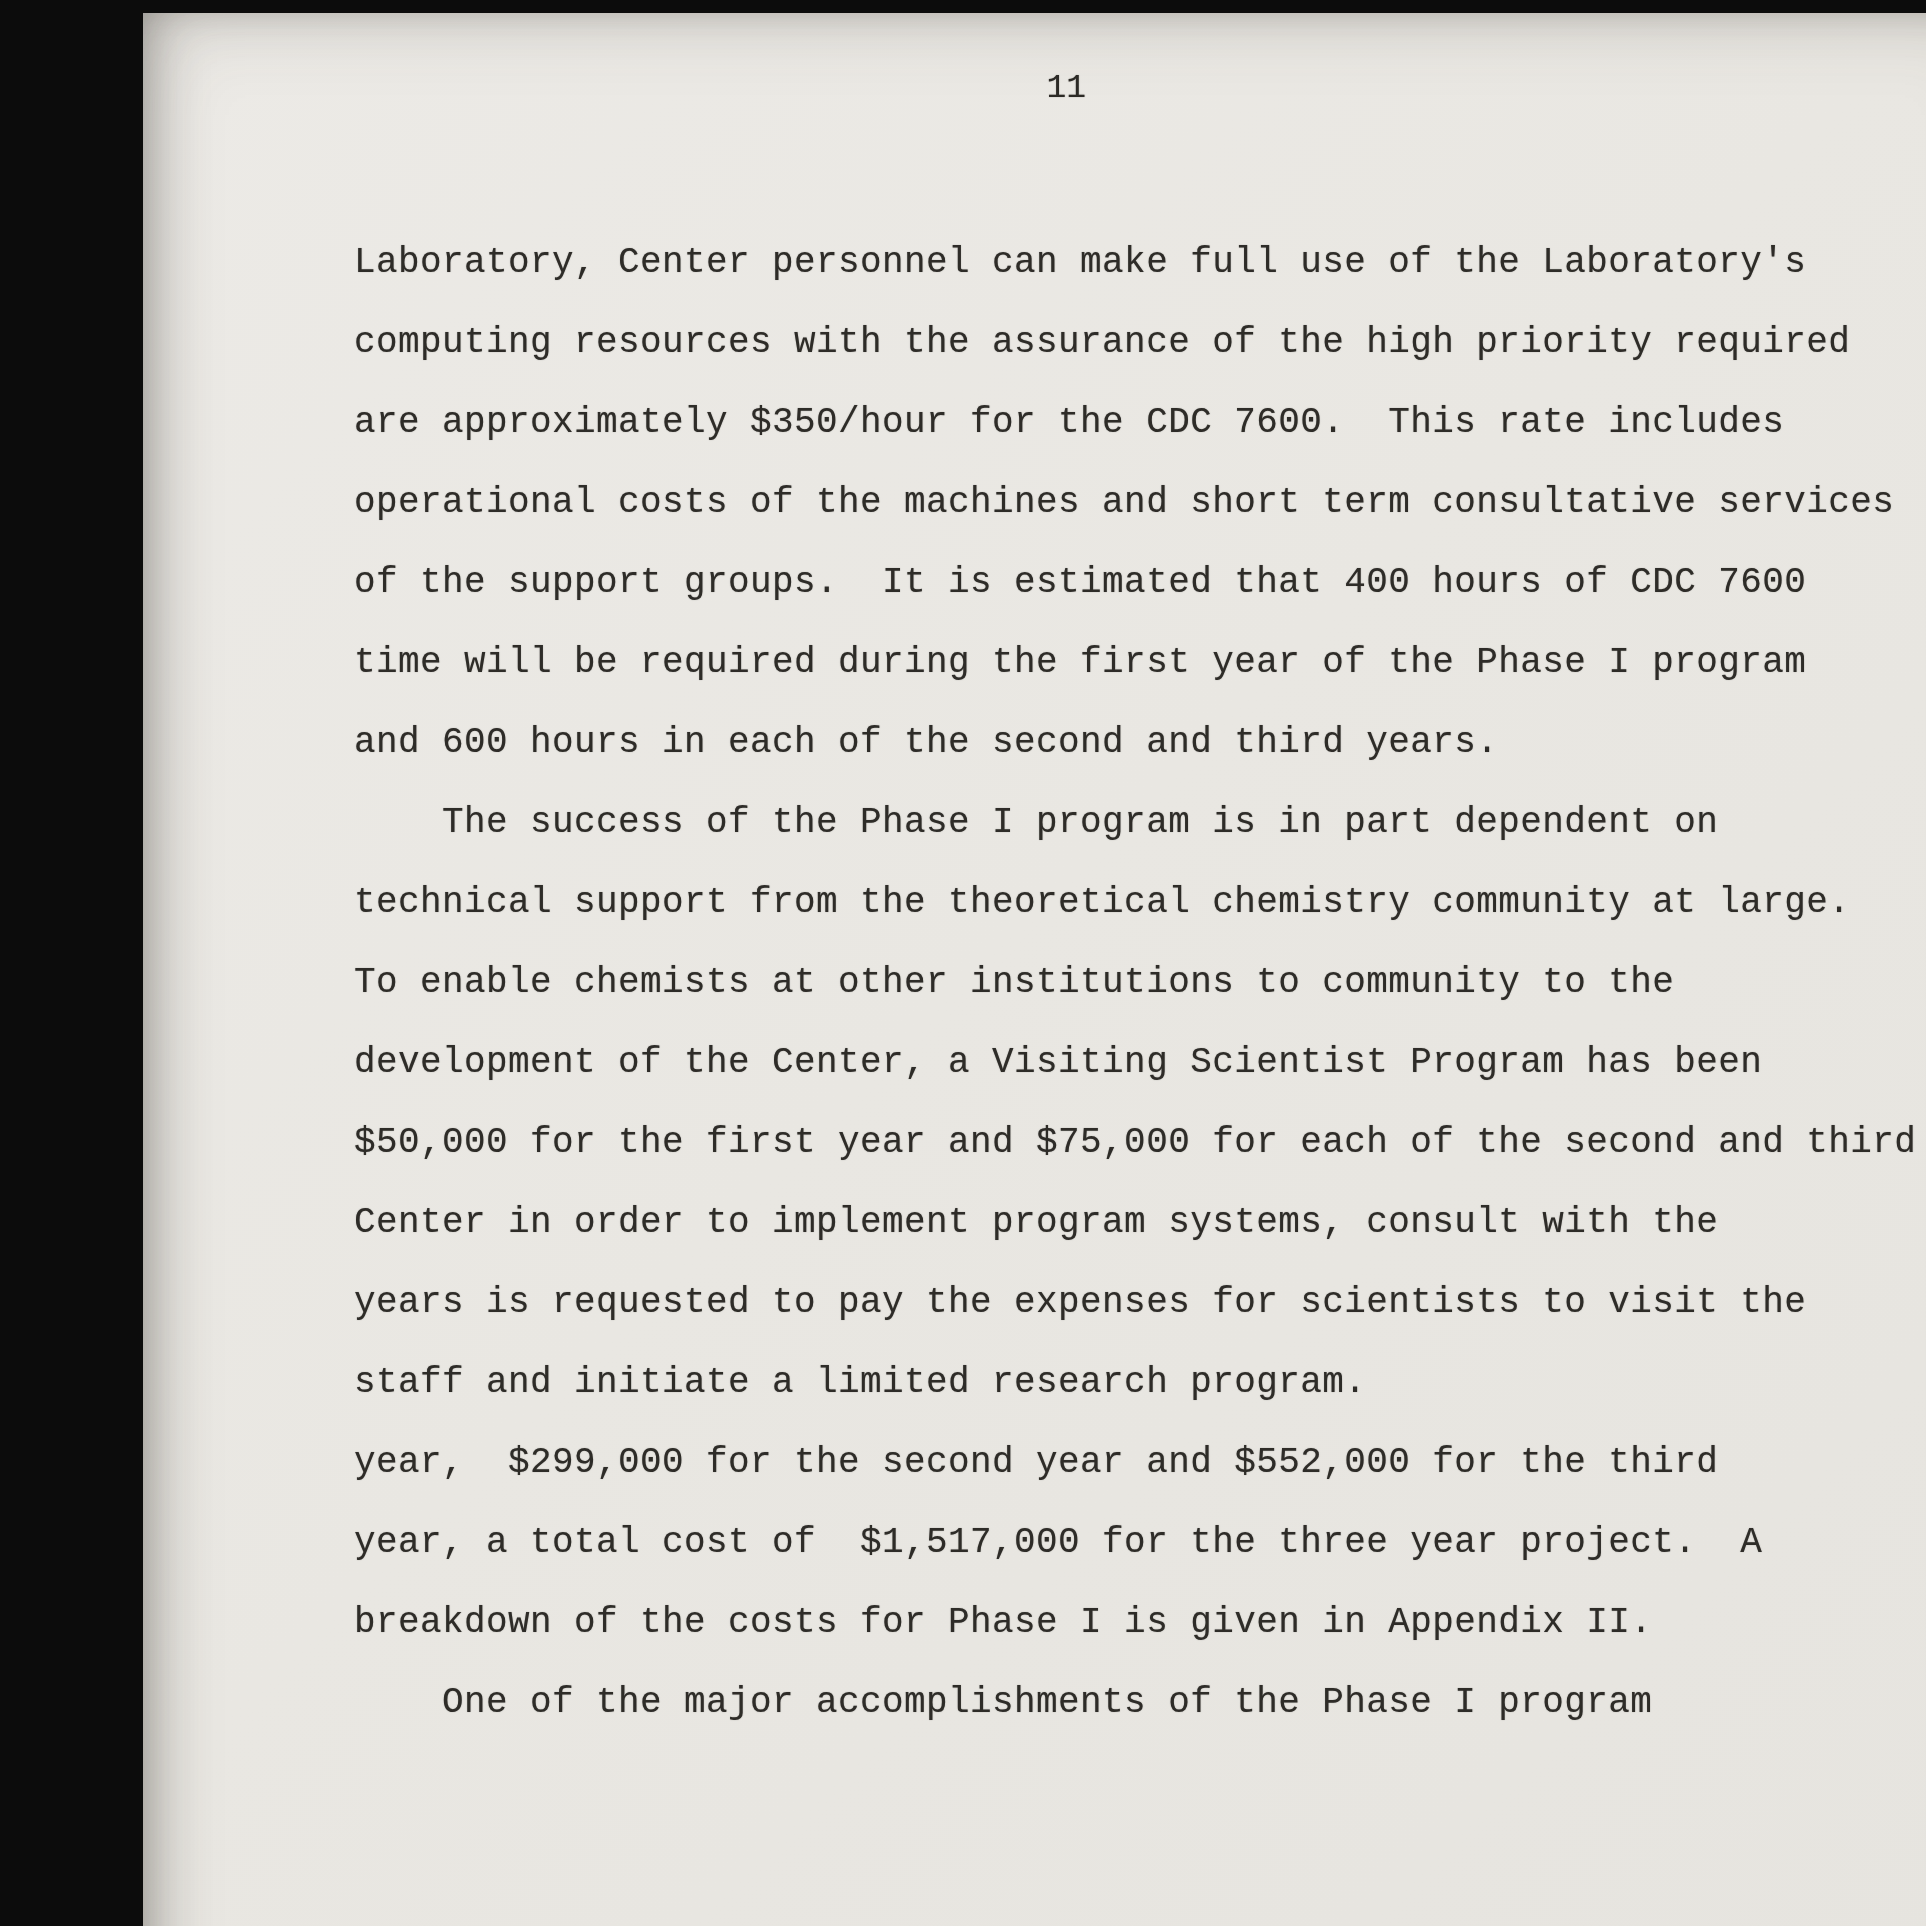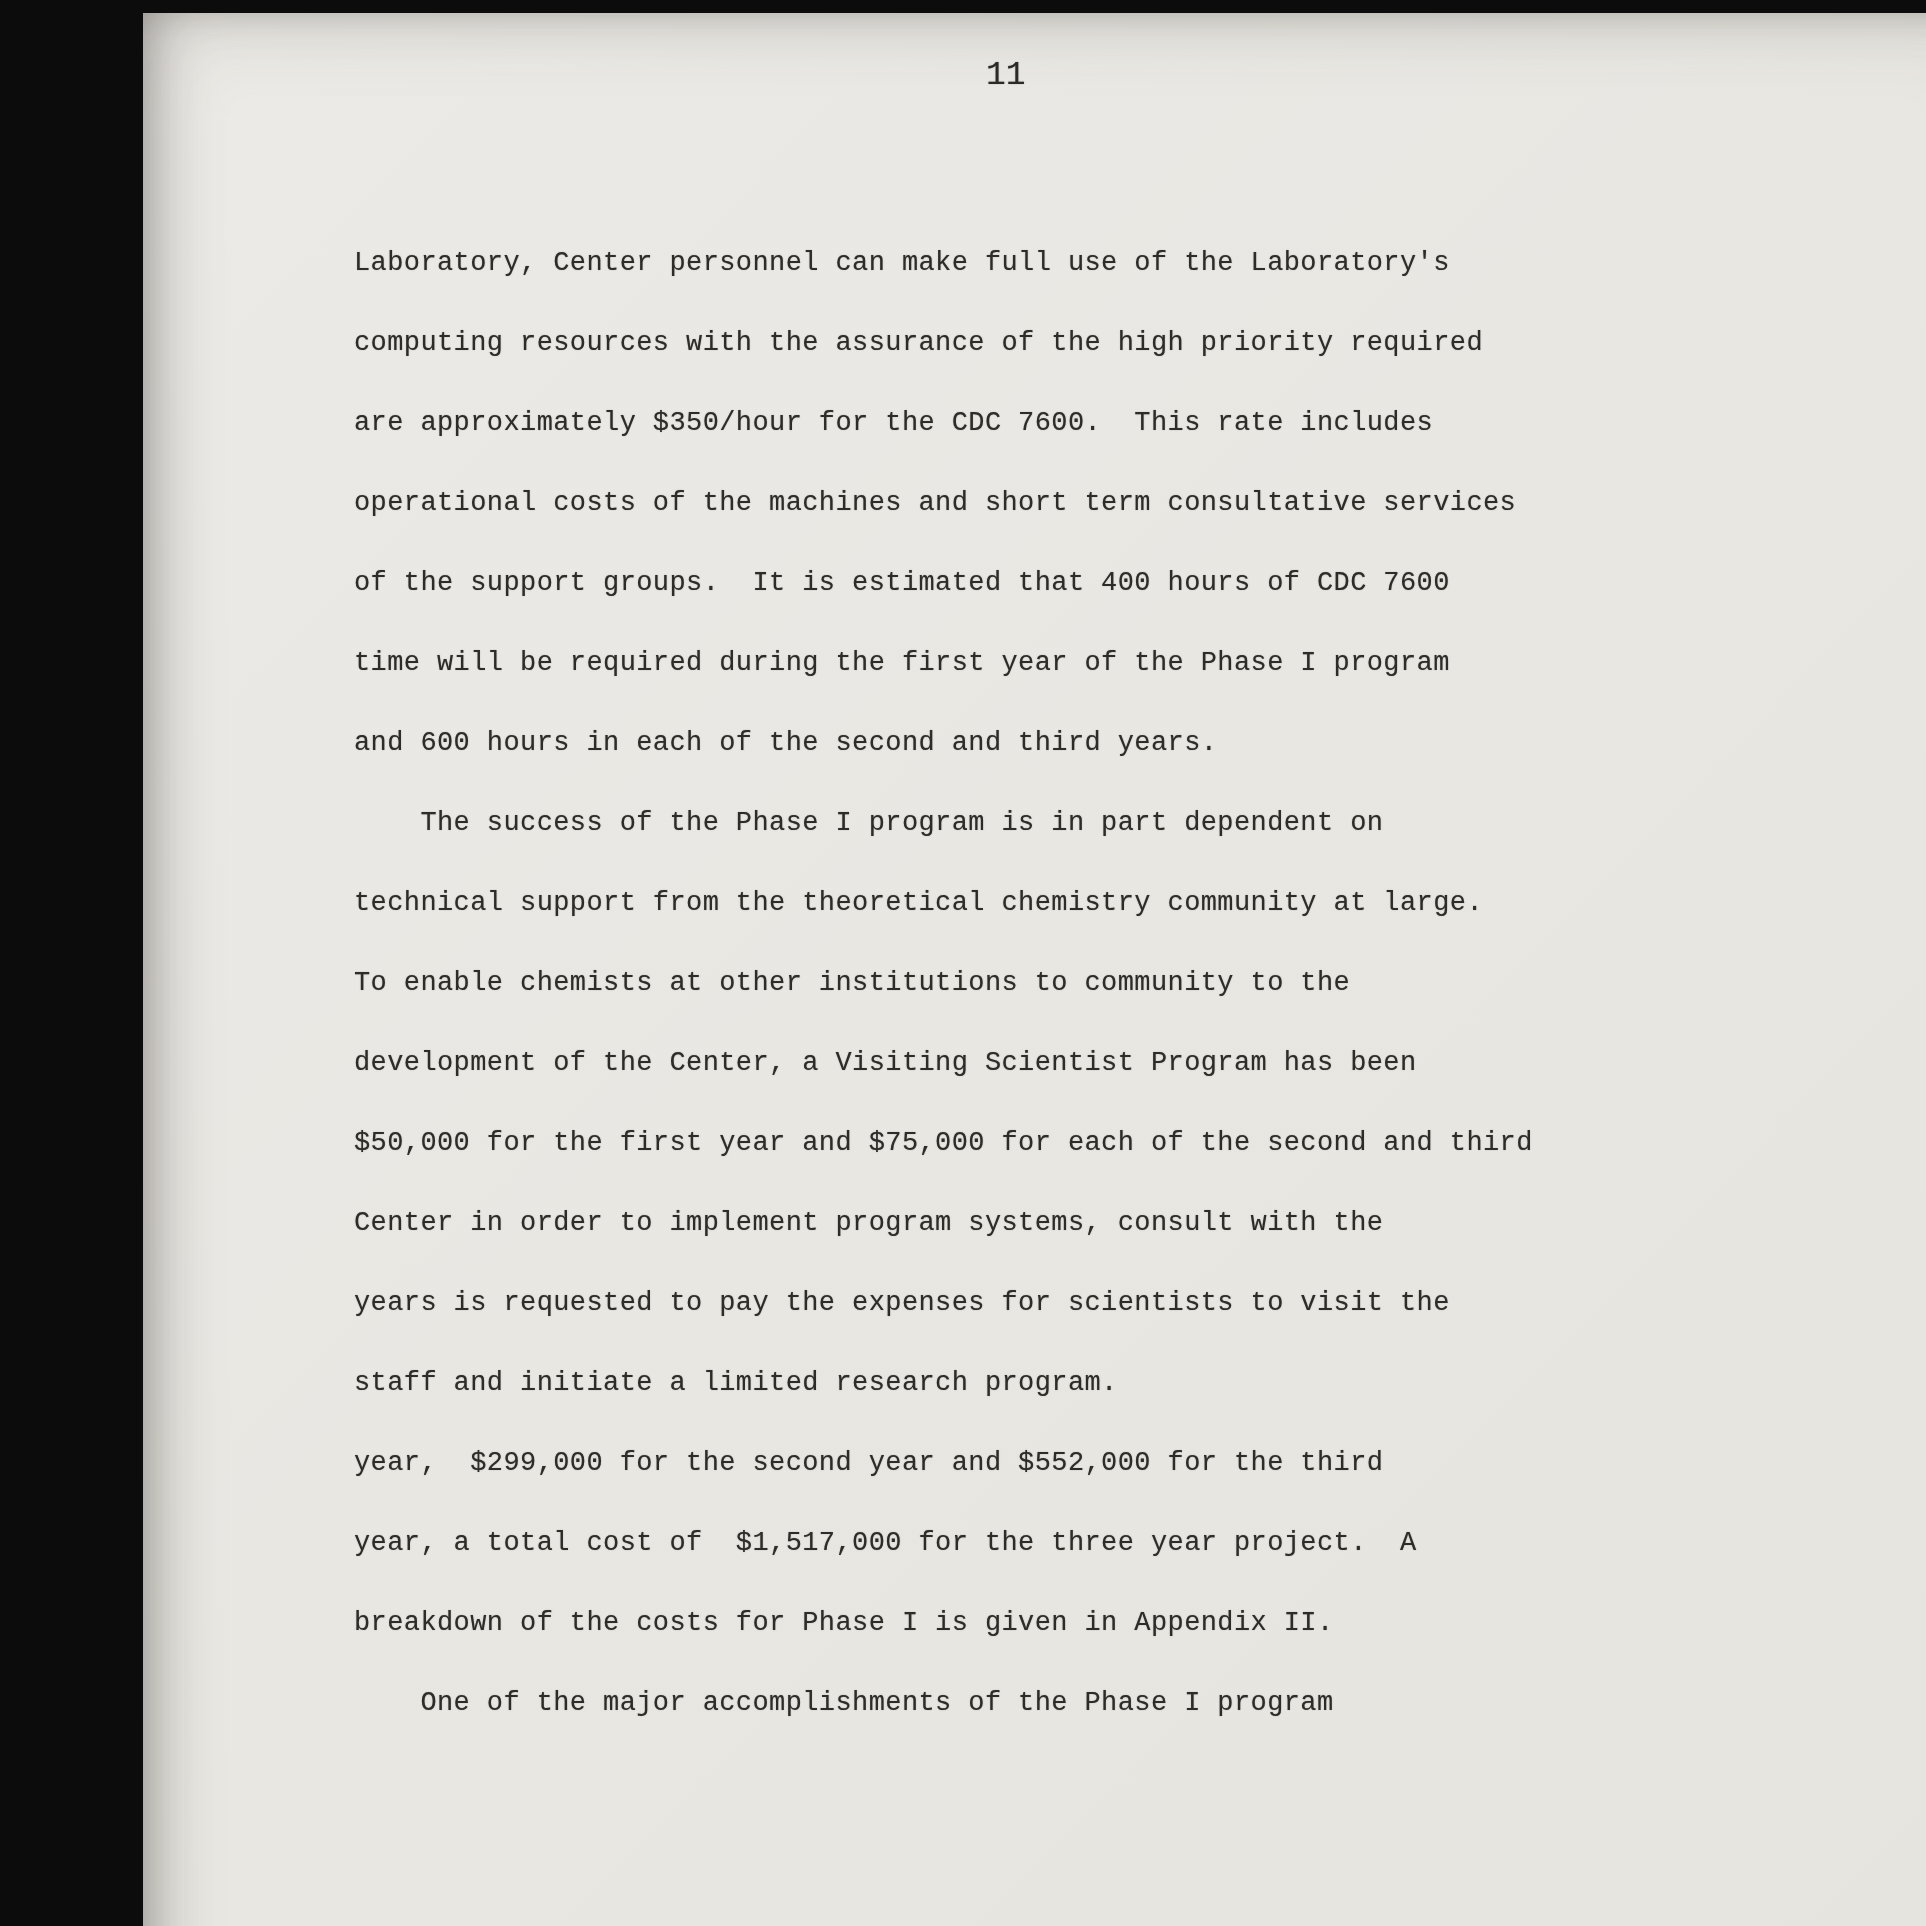--- a/index.html
+++ b/index.html
@@ -26,37 +26,37 @@
     background: linear-gradient(135deg, #eceae6 0%, #e9e7e2 40%, #e5e3de 100%);
     box-shadow:
       inset 0 0 85px rgba(70,65,58,0.18),
       inset 23px 0 62px -23px rgba(40,38,34,0.35),
       inset -15.4px 0 46px -23px rgba(40,38,34,0.22),
       inset 0 -19px 54px -23px rgba(40,38,34,0.25);
   }
   .page-number {
     position: absolute;
     left: 986px;
-    top: 57px;
+    top: 70px;
     width: 100px;
-    text-align: left;
+    text-align: right;
     font-family: "Liberation Mono", "DejaVu Sans Mono", monospace;
     font-size: 33px;
     color: #2c2a26;
     text-shadow: 0 0 1.2px rgba(44,42,38,0.45);
   }
   .text-block {
     position: absolute;
     left: 354px;
     top: 223px;
     width: 1533px;
   }
   .text-line {
     font-family: "Liberation Mono", "DejaVu Sans Mono", monospace;
-    font-size: 27px;
+    font-size: 36px;
     line-height: 80px;
     height: 80px;
     white-space: pre;
     color: #2e2c28;
     text-shadow: 0 0 1.2px rgba(46,44,40,0.40);
     letter-spacing: 0.4px;
   }
 </style>
 </head>
 <body>

